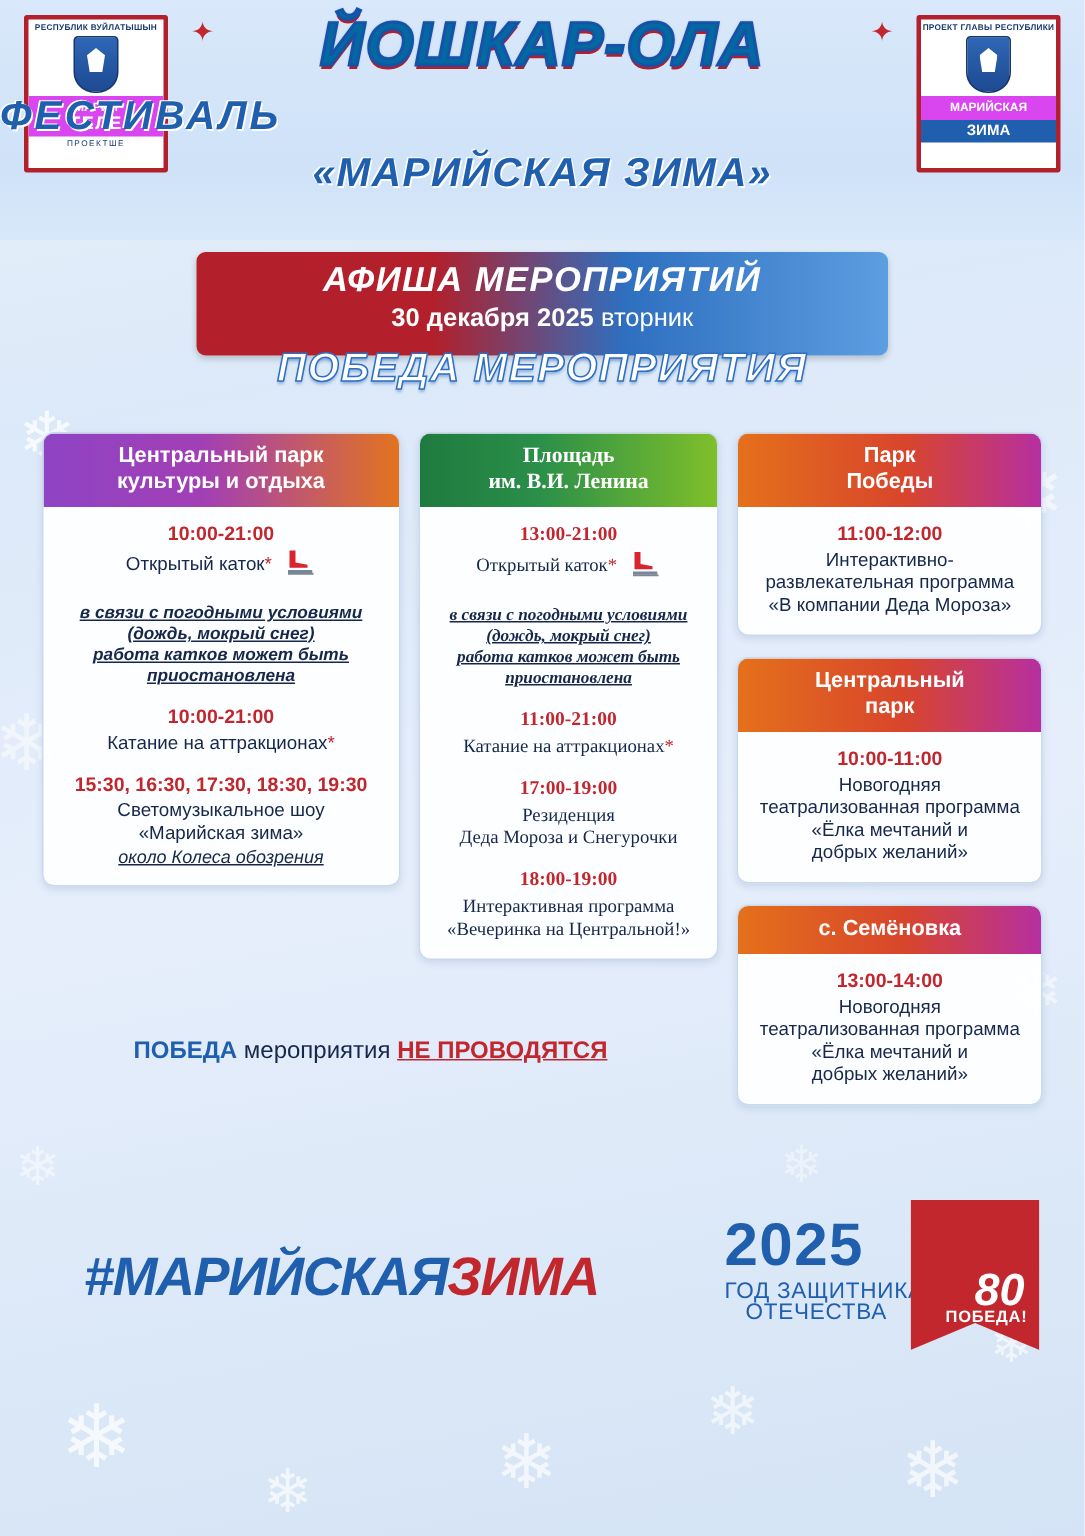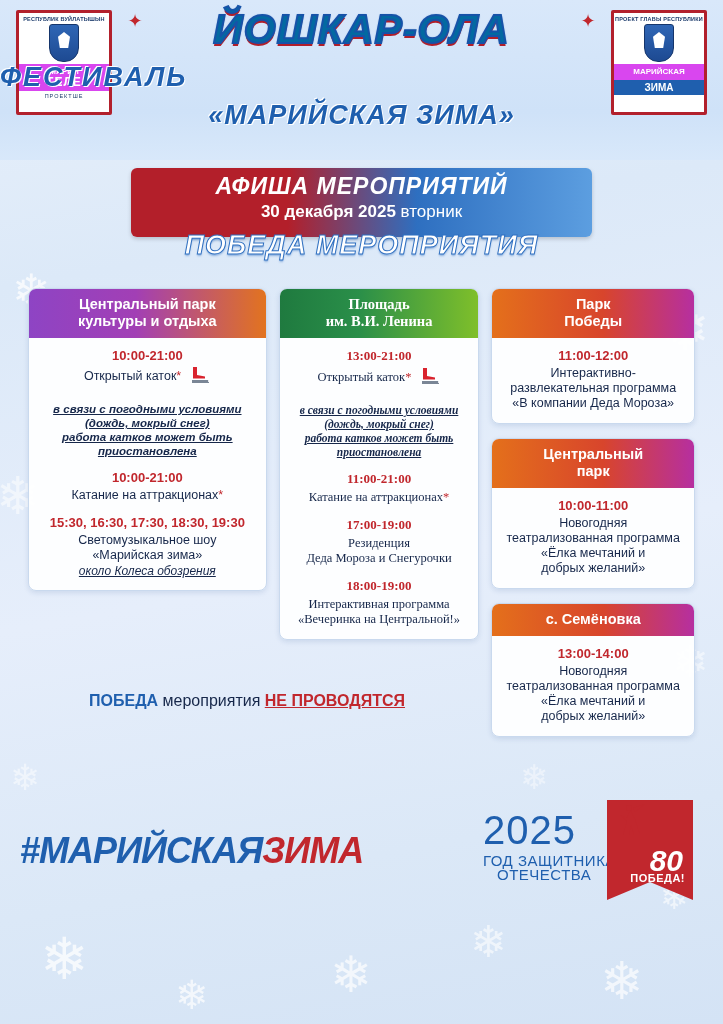--- a/index.html
+++ b/index.html
@@ -276,36 +276,36 @@
   
   .hashtag {
     position: absolute;
     top: 830px;
     left: 20px;
     font-size: 36px;
     font-weight: bold;
     font-style: italic;
     letter-spacing: -1px;
   }
-  .hashtag .blue { color: #1f5fae; }
+  .hashtag .blue { color: #1f5fae; margin-left: 36px; }
   .hashtag .red { color: #c1272d; }
 
   
   .emblem {
     position: absolute;
     top: 800px;
     right: 30px;
     width: 210px;
     height: 100px;
   }
   .em-year {
     position: absolute;
     left: 0; top: 8px;
     font-size: 40px;
-    font-weight: normal;
+    font-weight: bold;
     color: #1f5fae;
     letter-spacing: 1px;
   }
   .em-txt1, .em-txt2 {
     position: absolute;
     left: 0;
     font-size: 15px;
     font-weight: normal;
     color: #1f5fae;
     letter-spacing: .5px;

